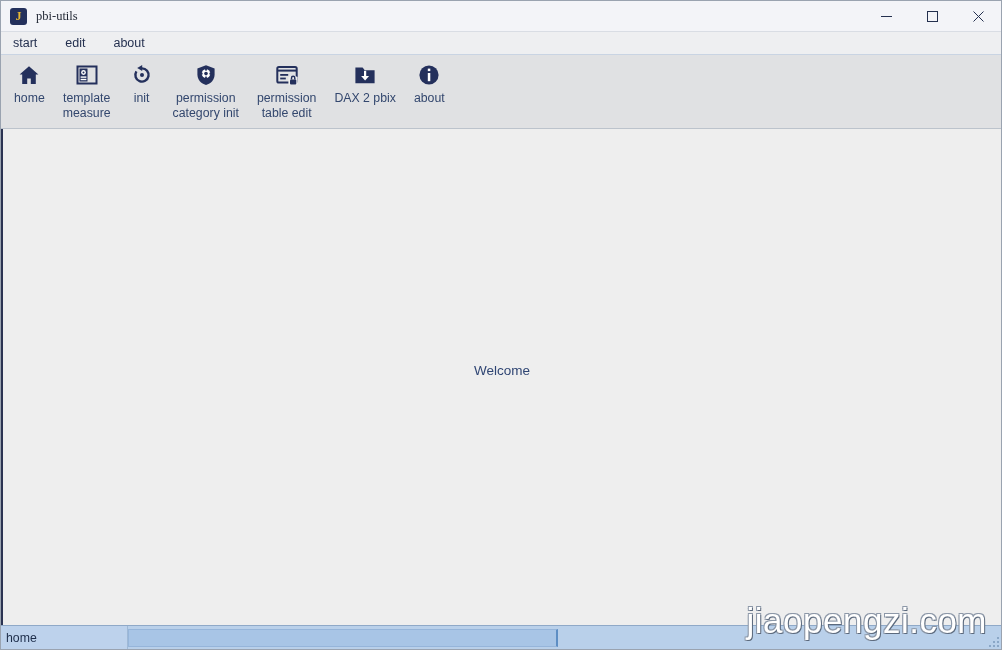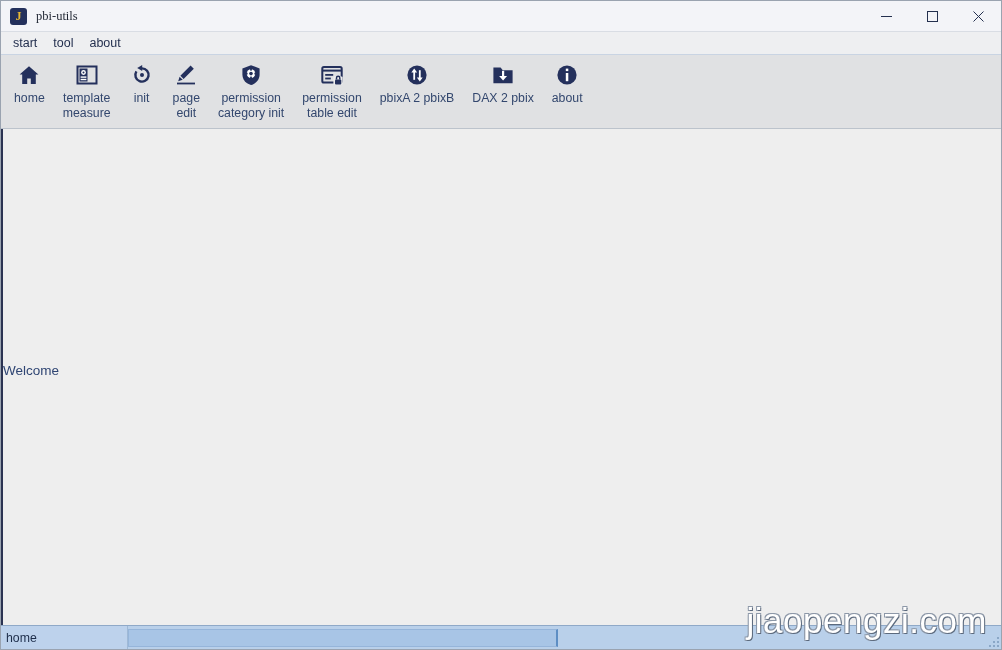--- a/index.html
+++ b/index.html
@@ -68,21 +68,21 @@
   .win-btn svg { display: block; }
 
   
   .menubar {
     height: 23px;
     flex: 0 0 23px;
     background: #eeeff1;
     display: flex;
     align-items: center;
     padding-left: 6px;
-    gap: 4px;
+    gap: 16px;
     border-bottom: 1px solid #c9d4e3;
   }
   .menu-item {
     font-size: 12.5px;
     color: #24304f;
     padding: 2px 6px;
     line-height: 1;
   }
 
   
@@ -122,21 +122,21 @@
   }
 
   
   .content {
     flex: 1 1 auto;
     background: #eeeeee;
     border-left: 2px solid #2b3352;
     position: relative;
     display: flex;
     align-items: center;
-    justify-content: flex-start;
+    justify-content: center;
   }
   .welcome {
     font-size: 13.5px;
     color: #2f4573;
     margin-top: -14px;
   }
 
   
   .statusbar {
     flex: 0 0 24px;
@@ -222,21 +222,21 @@
         <svg width="11" height="11" viewBox="0 0 11 11">
             <line x1="0.5" y1="0.5" x2="10.5" y2="10.5" stroke="currentColor" stroke-width="1"></line>
             <line x1="10.5" y1="0.5" x2="0.5" y2="10.5" stroke="currentColor" stroke-width="1"></line>
           </svg>
       </div>
     </div>
   </div>
 
   <div class="menubar">
     <div class="menu-item">start</div>
-    <div class="menu-item">tool</div>
+    <div class="menu-item">edit</div>
     <div class="menu-item">about</div>
   </div>
 
   <div class="toolbar">
 
     <div class="tool-btn">
       <span class="tool-icon">
         <svg width="24" height="24" viewBox="0 0 24 24">
             <path d="M12 3.2 2.6 11.4h2.6V21h5.0v-5.4h3.6V21h5.0v-9.6h2.6z"></path>
           </svg>
@@ -263,31 +263,20 @@
       <span class="tool-icon">
         <svg width="24" height="24" viewBox="0 0 24 24">
           <path d="M12 4.2a7.8 7.8 0 1 1-6.6 3.6l2.0 1.3A5.4 5.4 0 1 0 12 6.6z"></path>
           <path d="M12.2 2.0 12.2 8.0 7.2 5.0z"></path>
           <circle cx="12" cy="12" r="2.0"></circle>
         </svg>
       </span>
       <span class="tool-label">init</span>
     </div>
 
-    <div class="tool-btn">
-      <span class="tool-icon">
-        <svg width="24" height="24" viewBox="0 0 24 24">
-          <path d="M16.6 2.6 19.8 5.8 9.6 16.0 6.4 12.8z"></path>
-          <path d="M5.6 13.7 8.7 16.8 4.2 18.2z"></path>
-          <rect x="3" y="19.6" width="18" height="1.8"></rect>
-        </svg>
-      </span>
-      <span class="tool-label">page
-edit</span>
-    </div>
 
     <div class="tool-btn">
       <span class="tool-icon">
         <svg width="24" height="24" viewBox="0 0 24 24">
           <path d="M12 2.2 3.4 5.4v6.2c0 5.0 3.6 9.2 8.6 10.4 5.0-1.2 8.6-5.4 8.6-10.4V5.4z"></path>
           <circle cx="12" cy="10.6" r="4.3" fill="#ffffff"></circle>
           <circle cx="12" cy="10.6" r="1.8" fill="#24305c"></circle>
           <rect x="11.1" y="5.3" width="1.8" height="2.3" fill="#24305c"></rect>
           <rect x="11.1" y="13.6" width="1.8" height="2.3" fill="#24305c"></rect>
           <rect x="6.3" y="9.7" width="2.3" height="1.8" fill="#24305c"></rect>
@@ -308,32 +297,20 @@
           <rect x="13.4" y="13.5" width="9.2" height="8.3" rx="1.0" fill="#eeeeee"></rect>
           <rect x="15.0" y="16.4" width="6.3" height="5.1" rx="1.0" fill="#24305c"></rect>
           <path d="M16.5 16.6v-1.6a1.65 1.65 0 0 1 3.3 0v1.6" fill="none" stroke="#24305c" stroke-width="1.5"></path>
         </svg>
       </span>
       <span class="tool-label">permission
 table edit</span>
     </div>
 
 
-    <div class="tool-btn">
-      <span class="tool-icon">
-        <svg width="24" height="24" viewBox="0 0 24 24">
-          <circle cx="12" cy="12" r="9.6"></circle>
-          <rect x="8.3" y="7.6" width="1.8" height="9.2" fill="#ffffff"></rect>
-          <path d="M9.2 5.6 12.1 9.6 6.3 9.6z" fill="#ffffff"></path>
-          <rect x="13.9" y="7.2" width="1.8" height="9.2" fill="#ffffff"></rect>
-          <path d="M14.8 18.4 11.9 14.4 17.7 14.4z" fill="#ffffff"></path>
-        </svg>
-      </span>
-      <span class="tool-label">pbixA 2 pbixB</span>
-    </div>
 
 
     <div class="tool-btn">
       <span class="tool-icon">
         <svg width="24" height="24" viewBox="0 0 24 24">
           <path d="M2.4 4.6h7.2l2.2 2.6h9.8v13.0H2.4z"></path>
           <rect x="11.0" y="7.8" width="2.2" height="6.2" fill="#ffffff"></rect>
           <path d="M12.1 17.6 8.1 13.1 16.1 13.1z" fill="#ffffff"></path>
         </svg>
       </span>

